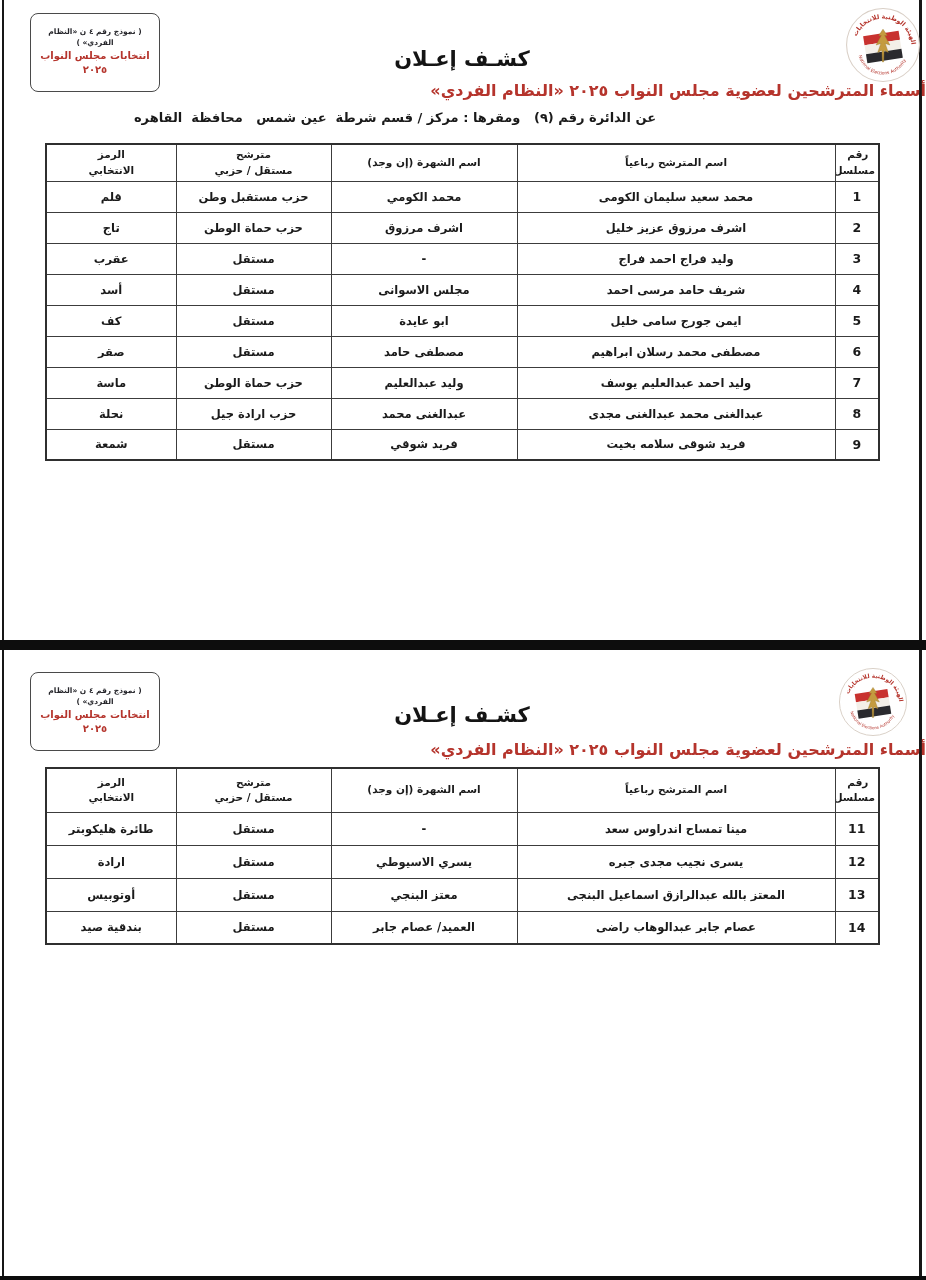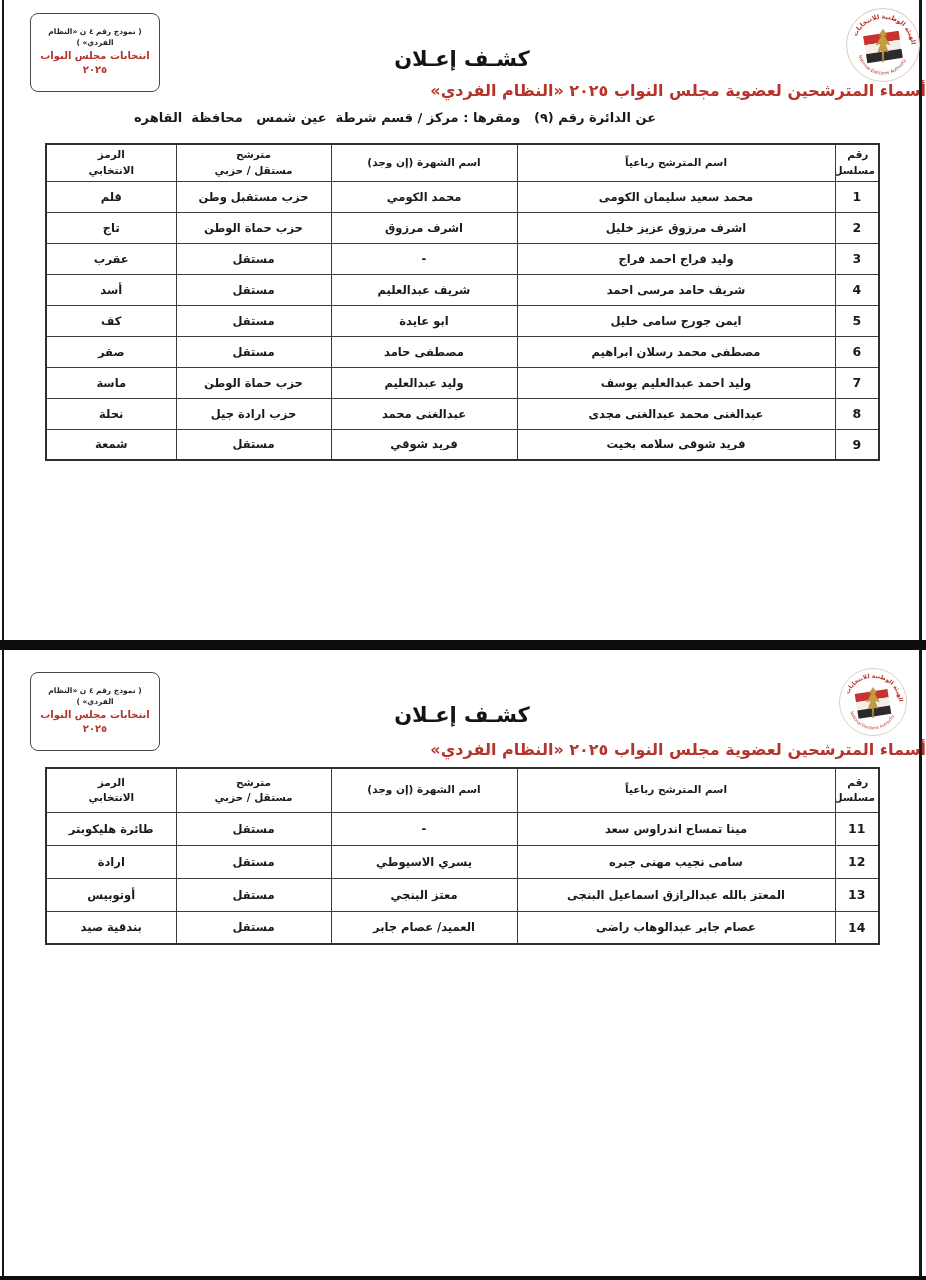--- a/index.html
+++ b/index.html
@@ -134,21 +134,21 @@
     <tr class="row">
       <td class="serial">3</td>
       <td>وليد فراج احمد فراج</td>
       <td>-</td>
       <td>مستقل</td>
       <td>عقرب</td>
     </tr>
     <tr class="row">
       <td class="serial">4</td>
       <td>شريف حامد مرسى احمد</td>
-      <td>شريف عبدالعليم</td>
+      <td>مجلس الاسوانى</td>
       <td>مستقل</td>
       <td>أسد</td>
     </tr>
     <tr class="row">
       <td class="serial">5</td>
       <td>ايمن جورج سامى خليل</td>
       <td>ابو عايدة</td>
       <td>مستقل</td>
       <td>كف</td>
     </tr>
@@ -241,21 +241,21 @@
     </tr>
     <tr class="row">
       <td class="serial">11</td>
       <td>مينا تمساح اندراوس سعد</td>
       <td>-</td>
       <td>مستقل</td>
       <td>طائرة هليكوبتر</td>
     </tr>
     <tr class="row">
       <td class="serial">12</td>
-      <td>سامى نجيب مهنى جبره</td>
+      <td>يسرى نجيب مجدى جبره</td>
       <td>يسري الاسيوطي</td>
       <td>مستقل</td>
       <td>ارادة</td>
     </tr>
     <tr class="row">
       <td class="serial">13</td>
       <td>المعتز بالله عبدالرازق اسماعيل البنجى</td>
       <td>معتز البنجي</td>
       <td>مستقل</td>
       <td>أوتوبيس</td>

